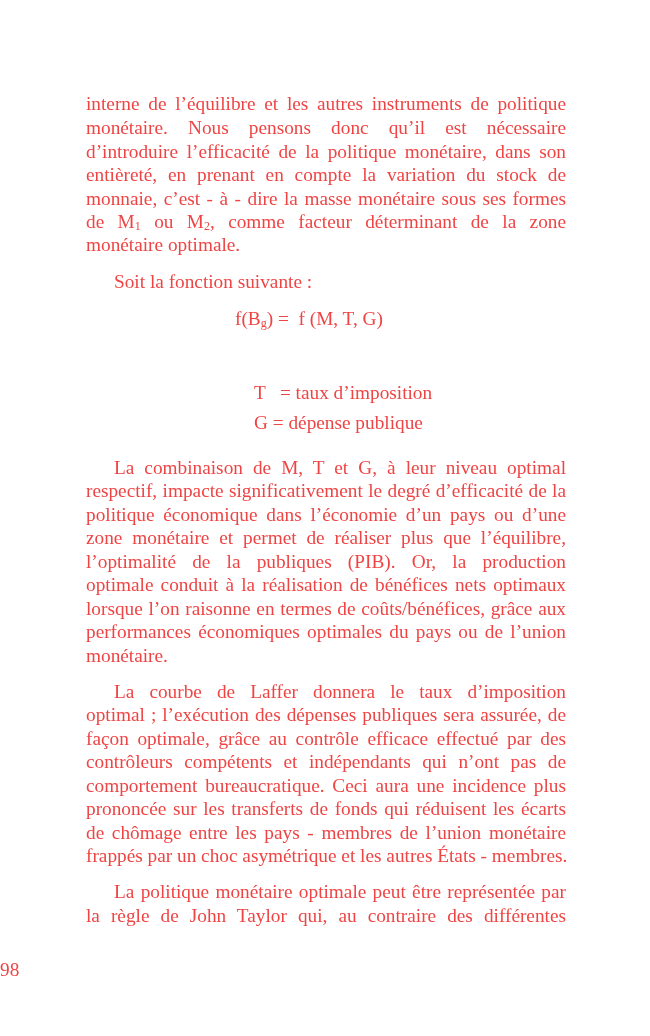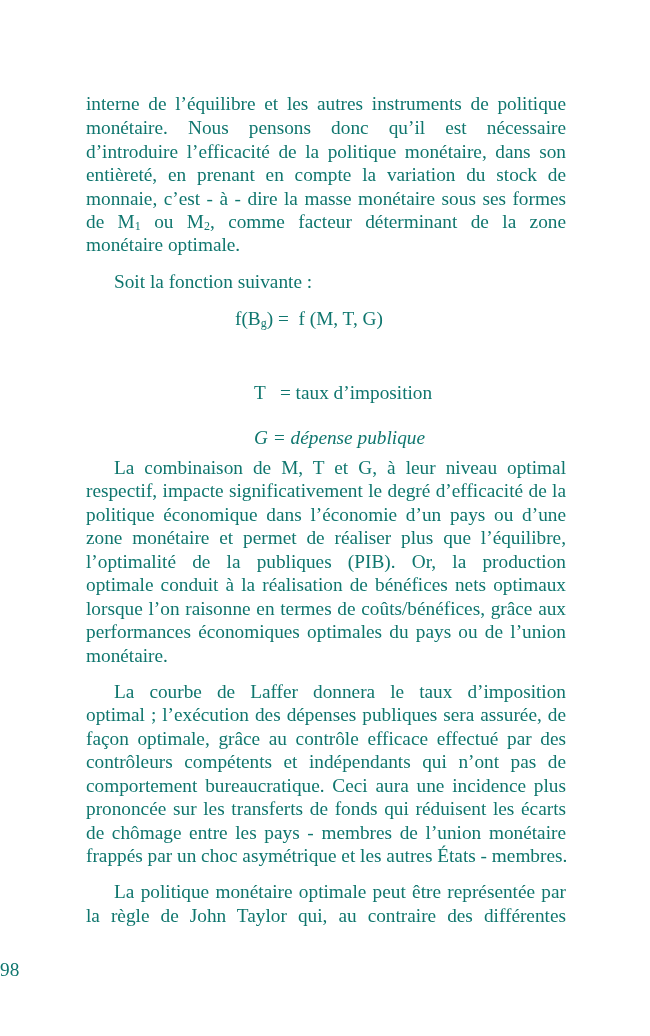--- a/index.html
+++ b/index.html
@@ -1,20 +1,20 @@
 <!DOCTYPE html>
 <html><head>
 <meta charset="utf-8">
 <style>
   html, body { margin: 0; padding: 0; background: #ffffff; }
   body { width: 650px; height: 1036px; position: relative; overflow: hidden; }
   .page {
     position: absolute; left: 0; top: 0; width: 650px; height: 1036px;
     font-family: "Liberation Serif", "DejaVu Serif", serif;
-    color: #0f766e; font-size: 19.3px;
+    color: #ef4444; font-size: 19.3px;
   }
   .line {
     position: absolute; left: 86px; width: 480px; height: 24px; line-height: 24px;
     text-align: justify; text-align-last: justify; white-space: nowrap;
   }
   .line.last { text-align-last: left; }
   .line.indent { left: 114px; width: 452px; }
   .line.free { text-align: left; text-align-last: left; width: auto; }
   sub { font-size: 12px; vertical-align: -2px; line-height: 0; }
   .pagenum {
@@ -35,21 +35,21 @@
     <div class="line" style="top:187px">monnaie, c’est - à - dire la masse monétaire sous ses formes</div>
     <div class="line" style="top:210px"><span>de M</span><sub>1</sub><span> ou M</span><sub>2</sub><span>, comme facteur déterminant de la zone</span></div>
     <div class="line last" style="top:233px">monétaire optimale.</div>
   </div>
 
   <div class="line indent last" style="top:270px">Soit la fonction suivante :</div>
 
   <div class="line free" style="top:307px; left:235px; white-space:pre;"><span>f(B</span><sub>g</sub><span>)</span><span style="white-space:pre;"> </span><span style="white-space:pre;">=  f (M, T, G)</span></div>
 
   <div class="line free" style="top:381px; left:254px; white-space:pre;">T   = taux d’imposition</div>
-  <div class="line free" style="top:426px; left:254px;font-style:italic;">G = dépense publique</div>
+  <div class="line free" style="top:411px; left:254px;">G = dépense publique</div>
 
   <div>
     <div class="line indent" style="top:456px">La combinaison de M, T et G, à leur niveau optimal</div>
     <div class="line" style="top:479px">respectif, impacte significativement le degré d’efficacité de la</div>
     <div class="line" style="top:503px">politique économique dans l’économie d’un pays ou d’une</div>
     <div class="line" style="top:526px">zone monétaire et permet de réaliser plus que l’équilibre,</div>
     <div class="line" style="top:550px">l’optimalité de la publiques (PIB). Or, la production</div>
     <div class="line" style="top:573px">optimale conduit à la réalisation de bénéfices nets optimaux</div>
     <div class="line" style="top:597px">lorsque l’on raisonne en termes de coûts/bénéfices, grâce aux</div>
     <div class="line" style="top:620px">performances économiques optimales du pays ou de l’union</div>

